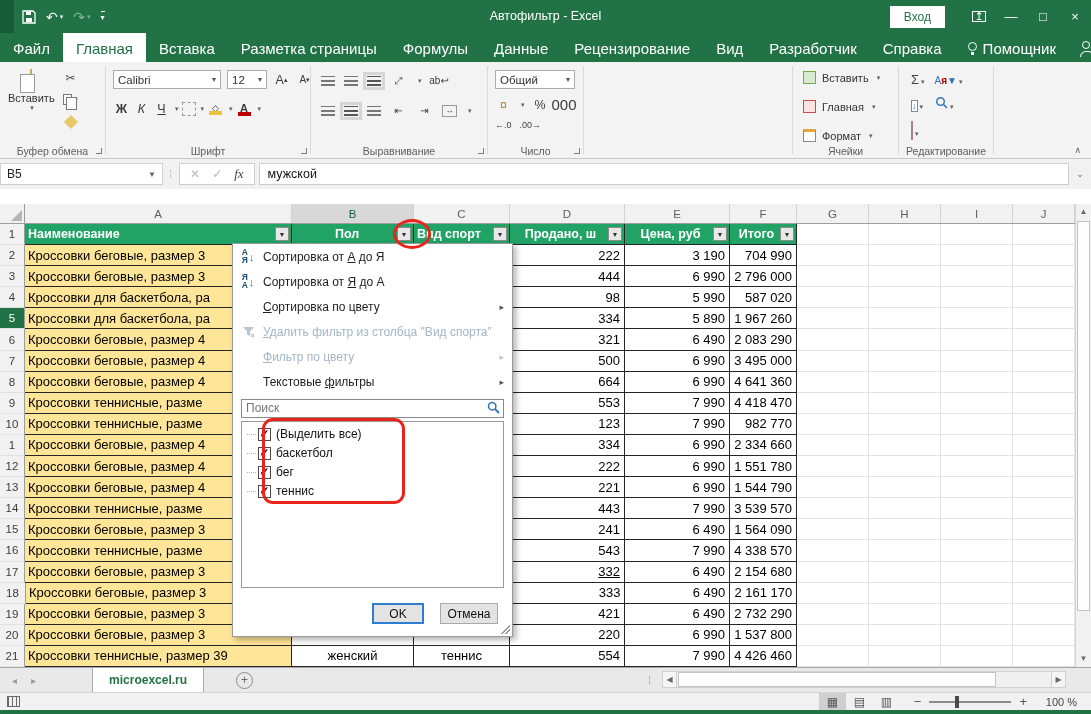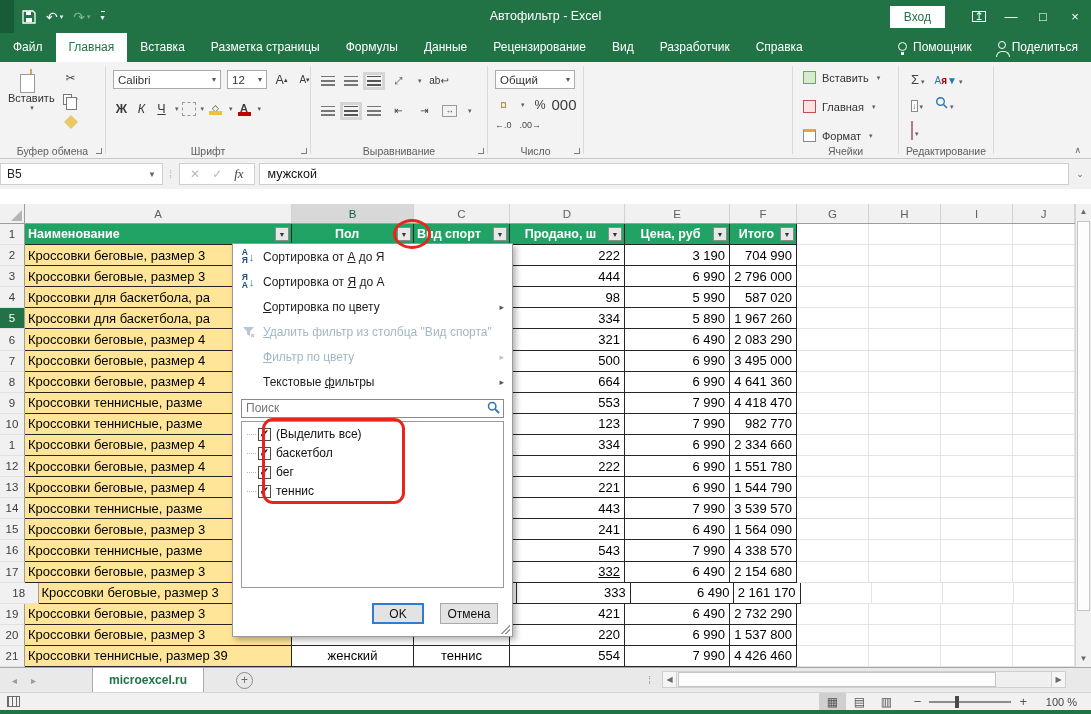--- a/index.html
+++ b/index.html
@@ -14,21 +14,21 @@
   .qbtn .dd{font-size:7px;margin-left:2px;color:#e6f2ec}
   .qbtn.dim{opacity:.45}
   .qcustom{border-top:1px solid #fff;font-size:8px;padding-top:1px}
   .win-title{position:absolute;left:300px;right:300px;top:0;height:33px;line-height:33px;text-align:center;font-size:12.5px;color:#fff;white-space:nowrap}
   .win-ctrls{position:absolute;right:0;top:0;height:33px;display:flex;align-items:center}
   .signin{background:#fff;color:#217346;font-size:12px;padding:4px 14px;margin-right:18px;cursor:default}
   .wbtn{width:32px;height:33px;display:flex;align-items:center;justify-content:center;font-size:13px;color:#fff}
   .ribopts{font-size:11px;border:1px solid #fff;width:14px;height:11px;line-height:9px;text-align:center;margin:0 9px}
   
   #tabrow{position:absolute;left:0;top:33px;width:100%;height:29px;background:#217346;display:flex;align-items:stretch}
-  .tab{color:#fff;font-size:12px;padding:7px 13px 0 13px;height:29px;white-space:nowrap;display:flex;gap:6px;align-items:flex-start}
+  .tab{color:#fff;font-size:15px;padding:7px 13px 0 13px;height:29px;white-space:nowrap;display:flex;gap:6px;align-items:flex-start}
   .tab.active{background:#fff;color:#217346}
   .tab.push{margin-left:auto}
   .tabicon{display:inline-block;position:relative}
   .lightbulb-icon{width:9px;height:9px;border:1px solid #fff;border-radius:50%;margin-top:2px}
   .lightbulb-icon::after{content:"";position:absolute;left:2px;top:9px;width:3px;height:3px;background:#fff}
   .share-person-icon{width:8px;height:8px;border:1px solid #fff;border-radius:50%;margin-top:1px}
   .share-person-icon::after{content:"";position:absolute;left:-3px;top:9px;width:12px;height:5px;border:1px solid #fff;border-bottom:none;border-radius:6px 6px 0 0}
   
   #ribbon{position:absolute;left:0;top:62px;width:100%;height:97px;background:#f3f3f3;border-bottom:1px solid #c3c9c3}
   .grp{position:absolute;top:0;height:96px}
@@ -621,21 +621,21 @@
         <div class="c ctr" style="width: 96px;"></div>
         <div class="c num" style="width: 115px; text-decoration: underline;">332</div>
         <div class="c num" style="width: 105px;">6 490</div>
         <div class="c num" style="width: 67px;">2 154 680</div>
         <div class="empty" style="width: 72px;"></div>
         <div class="empty" style="width: 72px;"></div>
         <div class="empty" style="width: 72px;"></div>
         <div class="empty" style="width: 62px;"></div>
       </div>
       <div class="grow" style="height: 21.1px;">
-        <div class="rn" style="width: 39px; text-align: center;">18</div>
+        <div class="rn" style="width: 26px; text-align: center;">18</div>
         <div class="c ya" style="width: 267px;">Кроссовки беговые, размер 3</div>
         <div class="c ctr" style="width: 122px;"></div>
         <div class="c ctr" style="width: 96px;"></div>
         <div class="c num" style="width: 115px;">333</div>
         <div class="c num" style="width: 105px;">6 490</div>
         <div class="c num" style="width: 67px;">2 161 170</div>
         <div class="empty" style="width: 72px;"></div>
         <div class="empty" style="width: 72px;"></div>
         <div class="empty" style="width: 72px;"></div>
         <div class="empty" style="width: 62px;"></div>

